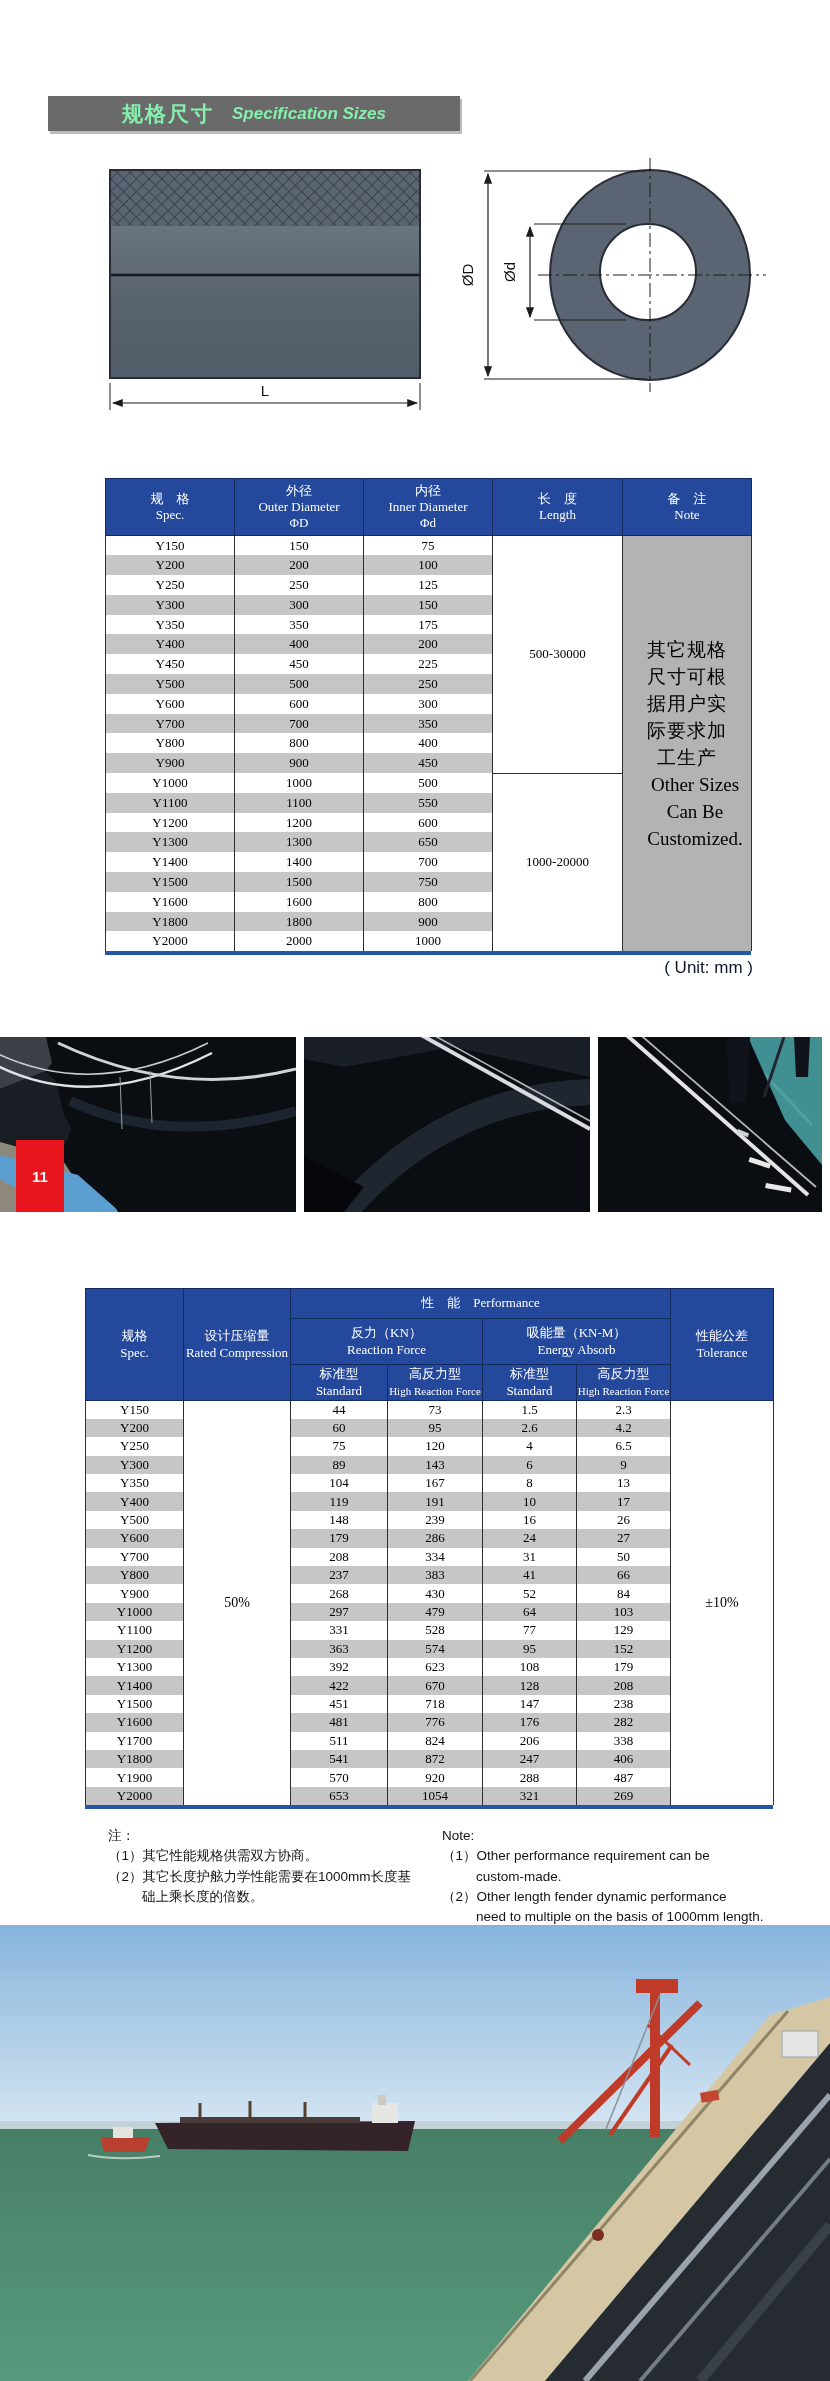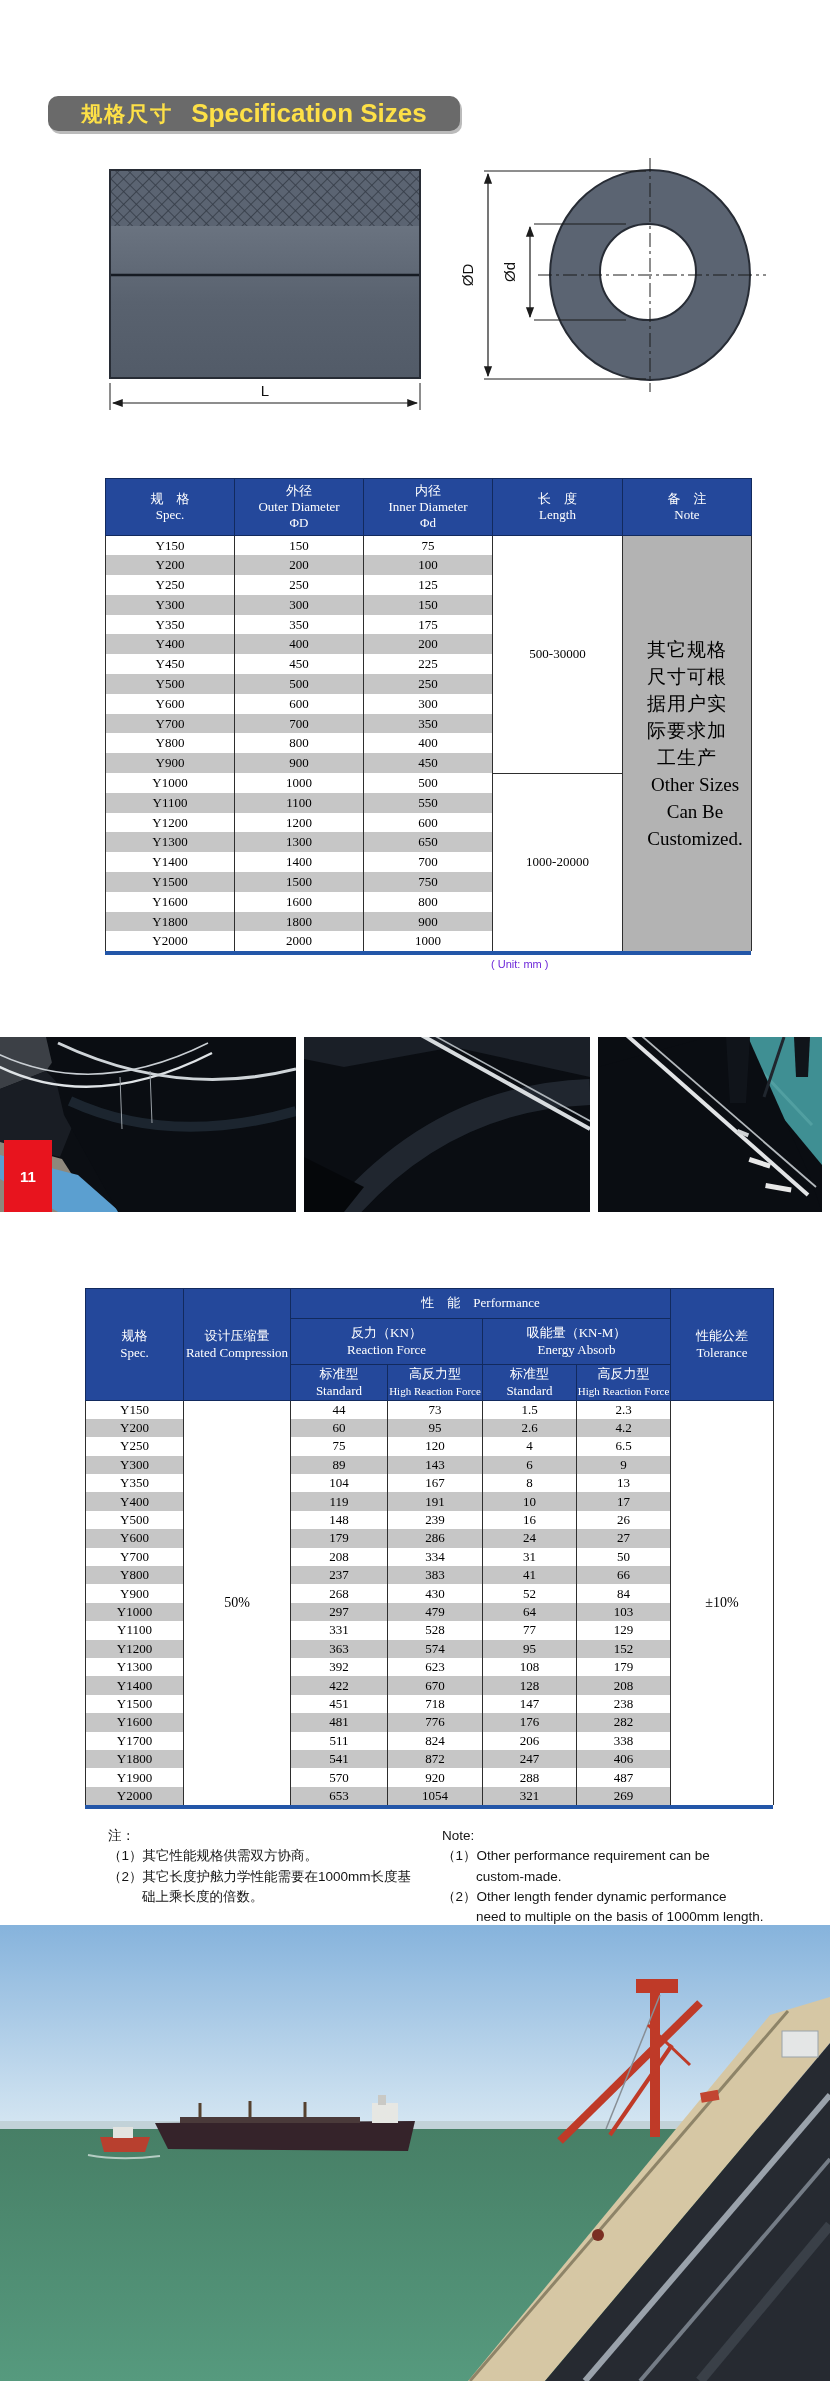--- a/index.html
+++ b/index.html
@@ -1,23 +1,23 @@
 <!DOCTYPE html>
 <html><head>
 <meta charset="utf-8">
 <style>
   html,body{margin:0;padding:0;background:#fff;}
   #page{position:relative;width:830px;height:2381px;background:#fff;overflow:hidden;
         font-family:"Liberation Sans","DejaVu Sans",sans-serif;}
   .abs{position:absolute;}
   
-  .secbar{background:#6a6a6a;color:#fde047;display:flex;align-items:center;justify-content:center;
-          gap:18px;box-shadow:2px 3px 0 rgba(60,60,60,.35);border-radius:10px;}
+  .secbar{background:#6a6a6a;color:#86efac;display:flex;align-items:center;justify-content:center;
+          gap:18px;box-shadow:2px 3px 0 rgba(60,60,60,.35);}
   .secbar .zh{font-weight:bold;font-size:21px;letter-spacing:2px;}
-  .secbar .en{font-weight:bold;font-size:26px;}
+  .secbar .en{font-weight:bold;font-size:17px;font-style:italic;}
   
   .tblwrap{border-bottom:4px solid #2356a8;}
   table.tbl{border-collapse:collapse;table-layout:fixed;width:100%;
             font-family:"Liberation Serif","DejaVu Serif",serif;}
   .tbl th{background:#24489b;color:#fff;font-weight:normal;text-align:center;vertical-align:middle;
           border:1px solid #122a5e;font-size:13px;line-height:1.25;padding:0;overflow:hidden;}
   .tbl td{text-align:center;vertical-align:middle;border-left:1px solid #2e2e2e;border-right:1px solid #2e2e2e;
           font-size:13px;padding:0;overflow:hidden;}
   table.tbl{border-left:1px solid #2e2e2e;border-right:1px solid #2e2e2e;}
   #spec-table tbody tr{height:19.8px;}
@@ -27,21 +27,21 @@
   td.len-cell.second{border-top:1.5px solid #2e2e2e;}
   td.note-cell{background:#b3b3b3 !important;font-size:19px;vertical-align:middle;}
   td.note-cell div{line-height:27px;letter-spacing:1px;}
   td.note-cell div.note-en{letter-spacing:0;margin-left:16px;}
   td.merged-cell{background:#fff !important;font-size:14px;}
   #spec-table thead tr{height:57px;}
   #perf-table thead tr.h1{height:30px;}
   #perf-table thead tr.h2{height:46px;}
   #perf-table thead tr.h3{height:36px;}
   #perf-table thead .small-en{font-size:11px;text-align:right;}
-  .unitnote{font-size:11px;color:#6d28d9;text-align:left;}
+  .unitnote{font-size:17px;color:#0f172a;text-align:right;}
   
   .photo{position:absolute;top:0;height:175px;overflow:hidden;background:#0a0d12;}
   .redtab{background:#e8141e;color:#fff;display:flex;align-items:center;justify-content:center;
           font-size:15px;font-weight:bold;}
   
   .notes{font-size:13.5px;color:#141414;line-height:1.5;}
   .notes .nt{display:block;}
   .notes .ind{padding-left:34px;}
   svg{display:block;}
 </style>
@@ -295,21 +295,21 @@
         <path d="M24,-6 L210,158" stroke="#e2e4e6" stroke-width="4"></path>
         <path d="M38,-6 L218,150" stroke="#b3b8bc" stroke-width="1.8"></path>
         <rect x="152" y="120" width="22" height="5" fill="#e8e8e8" transform="rotate(18 152 120)"></rect>
         <rect x="168" y="146" width="26" height="5" fill="#e8e8e8" transform="rotate(10 168 146)"></rect>
         <rect x="140" y="92" width="12" height="4" fill="#cfd2d4" transform="rotate(22 140 92)"></rect>
         <line x1="186" y1="0" x2="166" y2="60" stroke="#20262e" stroke-width="3"></line>
       </svg>
     </div>
   </div>
 
-  <div class="abs redtab" style="left:4px;top:1140px;width:48px;height:72px;">
+  <div class="abs redtab" style="left:16px;top:1140px;width:48px;height:72px;">
     <span>11</span>
   </div>
 
 
   <div class="abs tblwrap" style="left:85px;top:1288px;width:688px;">
     <table class="tbl" id="perf-table">
       <colgroup>
           <col style="width:98px">
           <col style="width:107px">
           <col style="width:97px">

